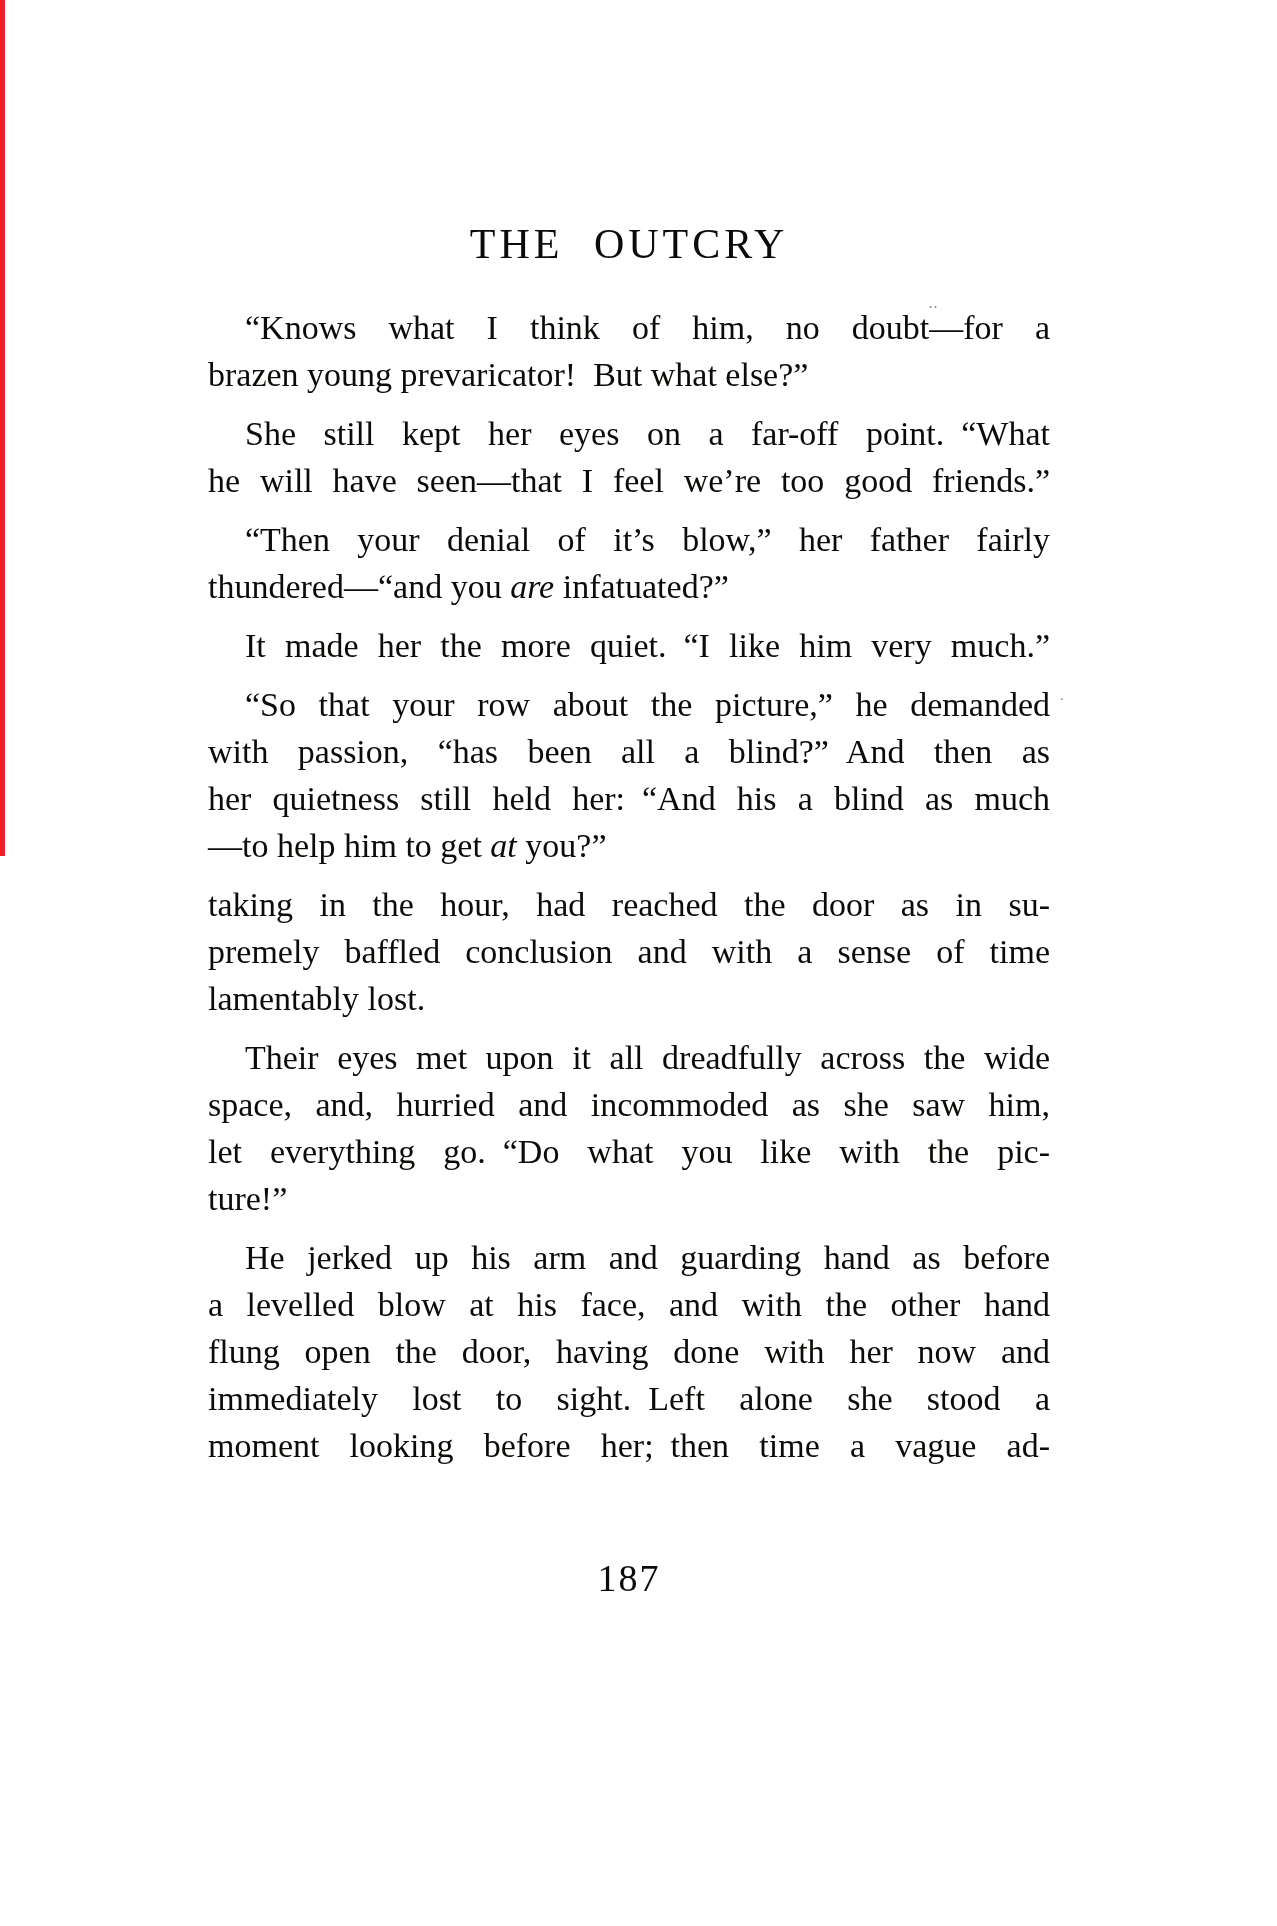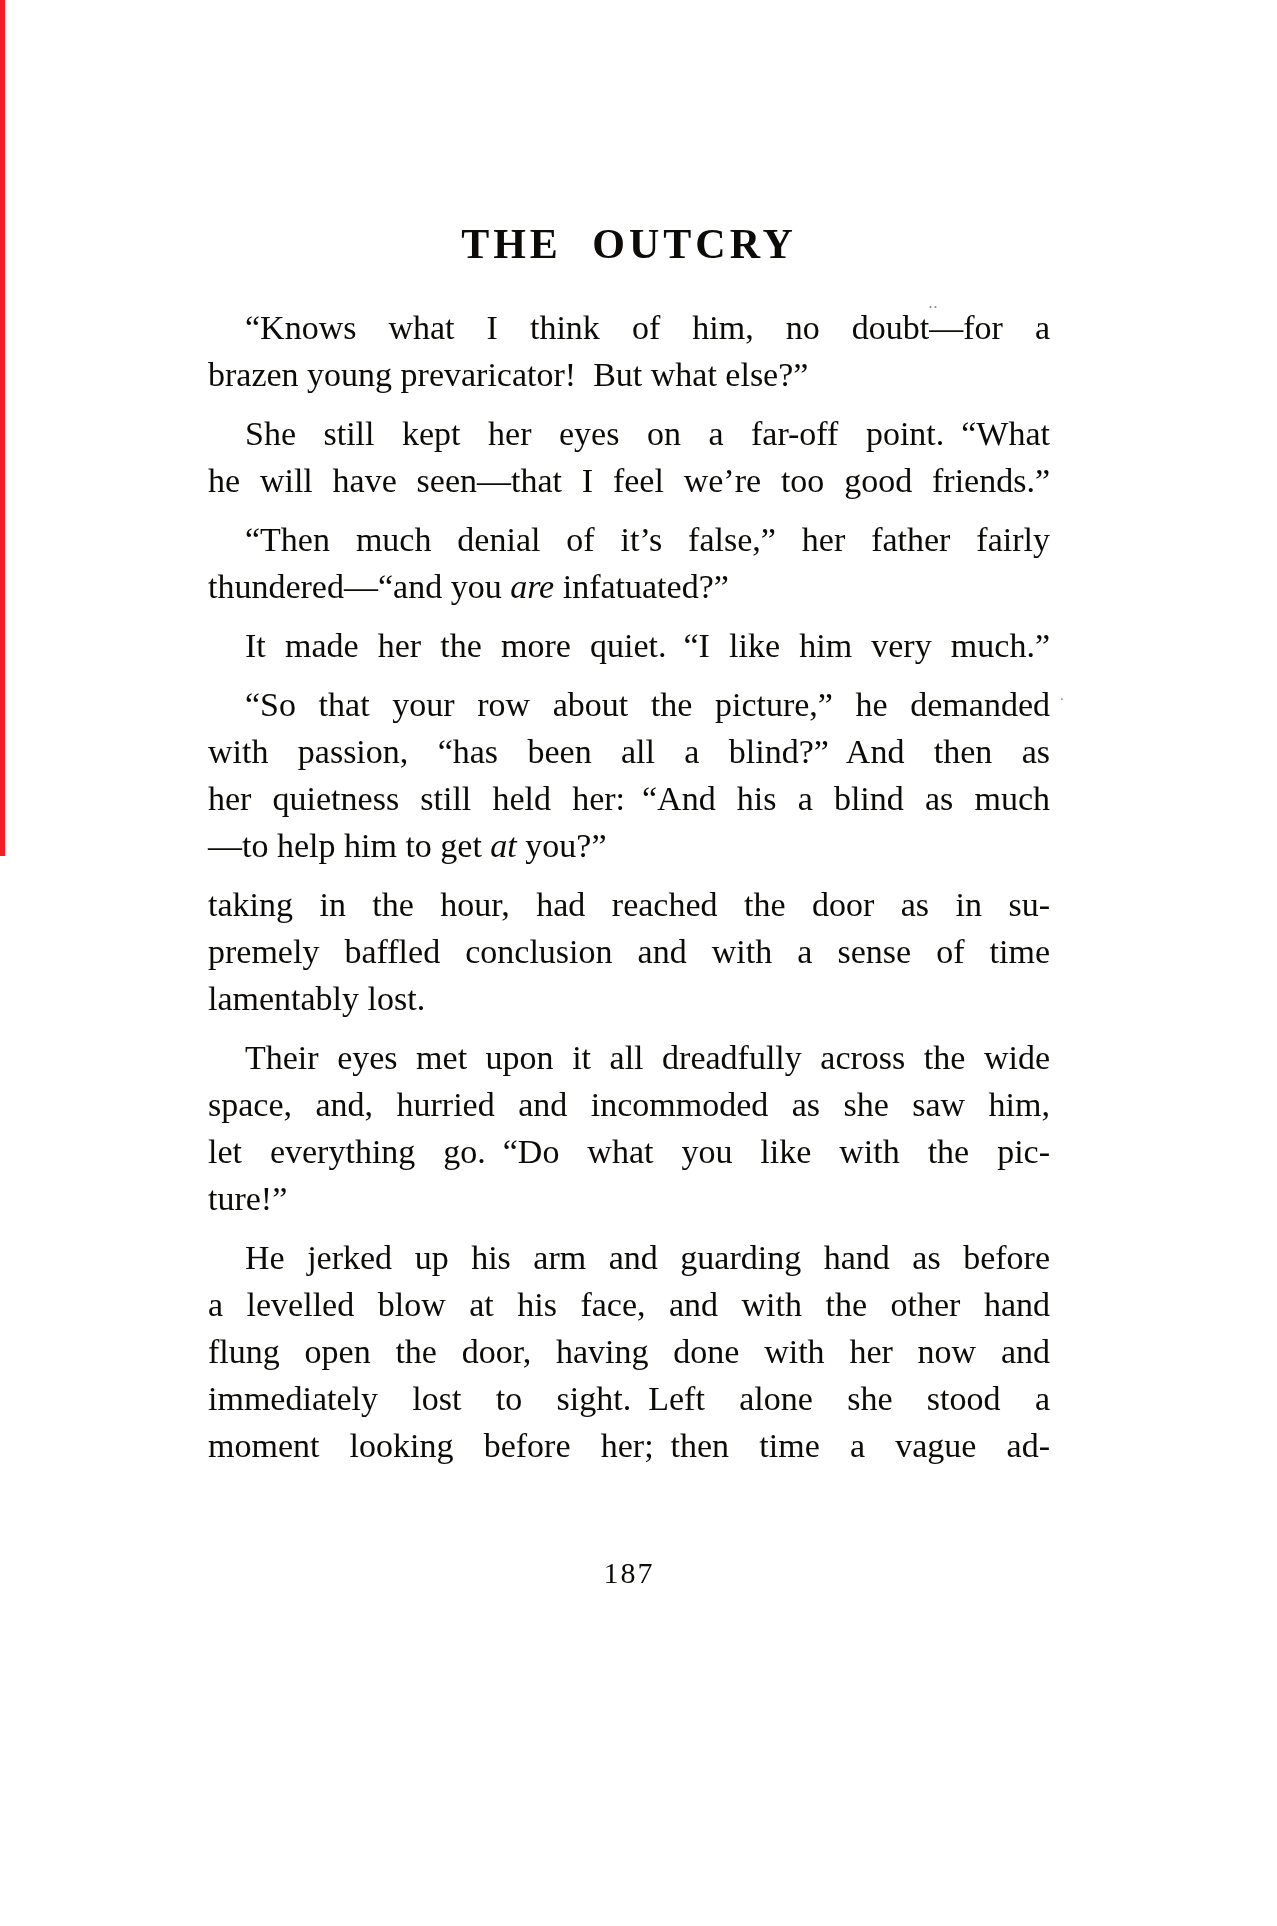--- a/index.html
+++ b/index.html
@@ -23,21 +23,21 @@
     width: 5px;
     height: 856px;
   }
   .running-head {
     position: absolute;
     top: 220px;
     left: 196px;
     width: 866px;
     text-align: center;
     font-size: 42px;
-    font-weight: bold;
+    font-weight: normal;
     letter-spacing: 4px;
     word-spacing: 16px;
     white-space: nowrap;
   }
   .text-block {
     position: absolute;
     top: 292px;
     left: 196px;
     width: 866px;
     font-size: 34px;
@@ -52,21 +52,21 @@
   }
   .line.noj { text-align-last: left; }
   .line.first { text-indent: 37px; }
   .line i { font-style: italic; }
   .folio {
     position: absolute;
     top: 1556px;
     left: 196px;
     width: 866px;
     text-align: center;
-    font-size: 30px;
+    font-size: 38px;
     letter-spacing: 2px;
   }
   .smudge {
     position: absolute;
     color: #8a8a8a;
     font-size: 15px;
     line-height: 15px;
     letter-spacing: 1px;
   }
 </style>
@@ -79,21 +79,21 @@
   <div class="text-block">
       <div class="paragraph">
         <div class="line first">“Knows what I think of him, no doubt—for a</div>
         <div class="line noj">brazen young prevaricator! But what else?”</div>
       </div>
       <div class="paragraph">
         <div class="line first">She still kept her eyes on a far-off point. “What</div>
         <div class="line">he will have seen—that I feel we’re too good friends.”</div>
       </div>
       <div class="paragraph">
-        <div class="line first">“Then much denial of it’s false,” her father fairly</div>
+        <div class="line first">“Then your denial of it’s blow,” her father fairly</div>
         <div class="line noj">thundered—“and you <i>are</i> infatuated?”</div>
       </div>
       <div class="paragraph">
         <div class="line first">It made her the more quiet. “I like him very much.”</div>
       </div>
       <div class="paragraph">
         <div class="line first">“So that your row about the picture,” he demanded</div>
         <div class="line">with passion, “has been all a blind?” And then as</div>
         <div class="line">her quietness still held her: “And his a blind as much</div>
         <div class="line noj">—to help him to get <i>at</i> you?”</div>

